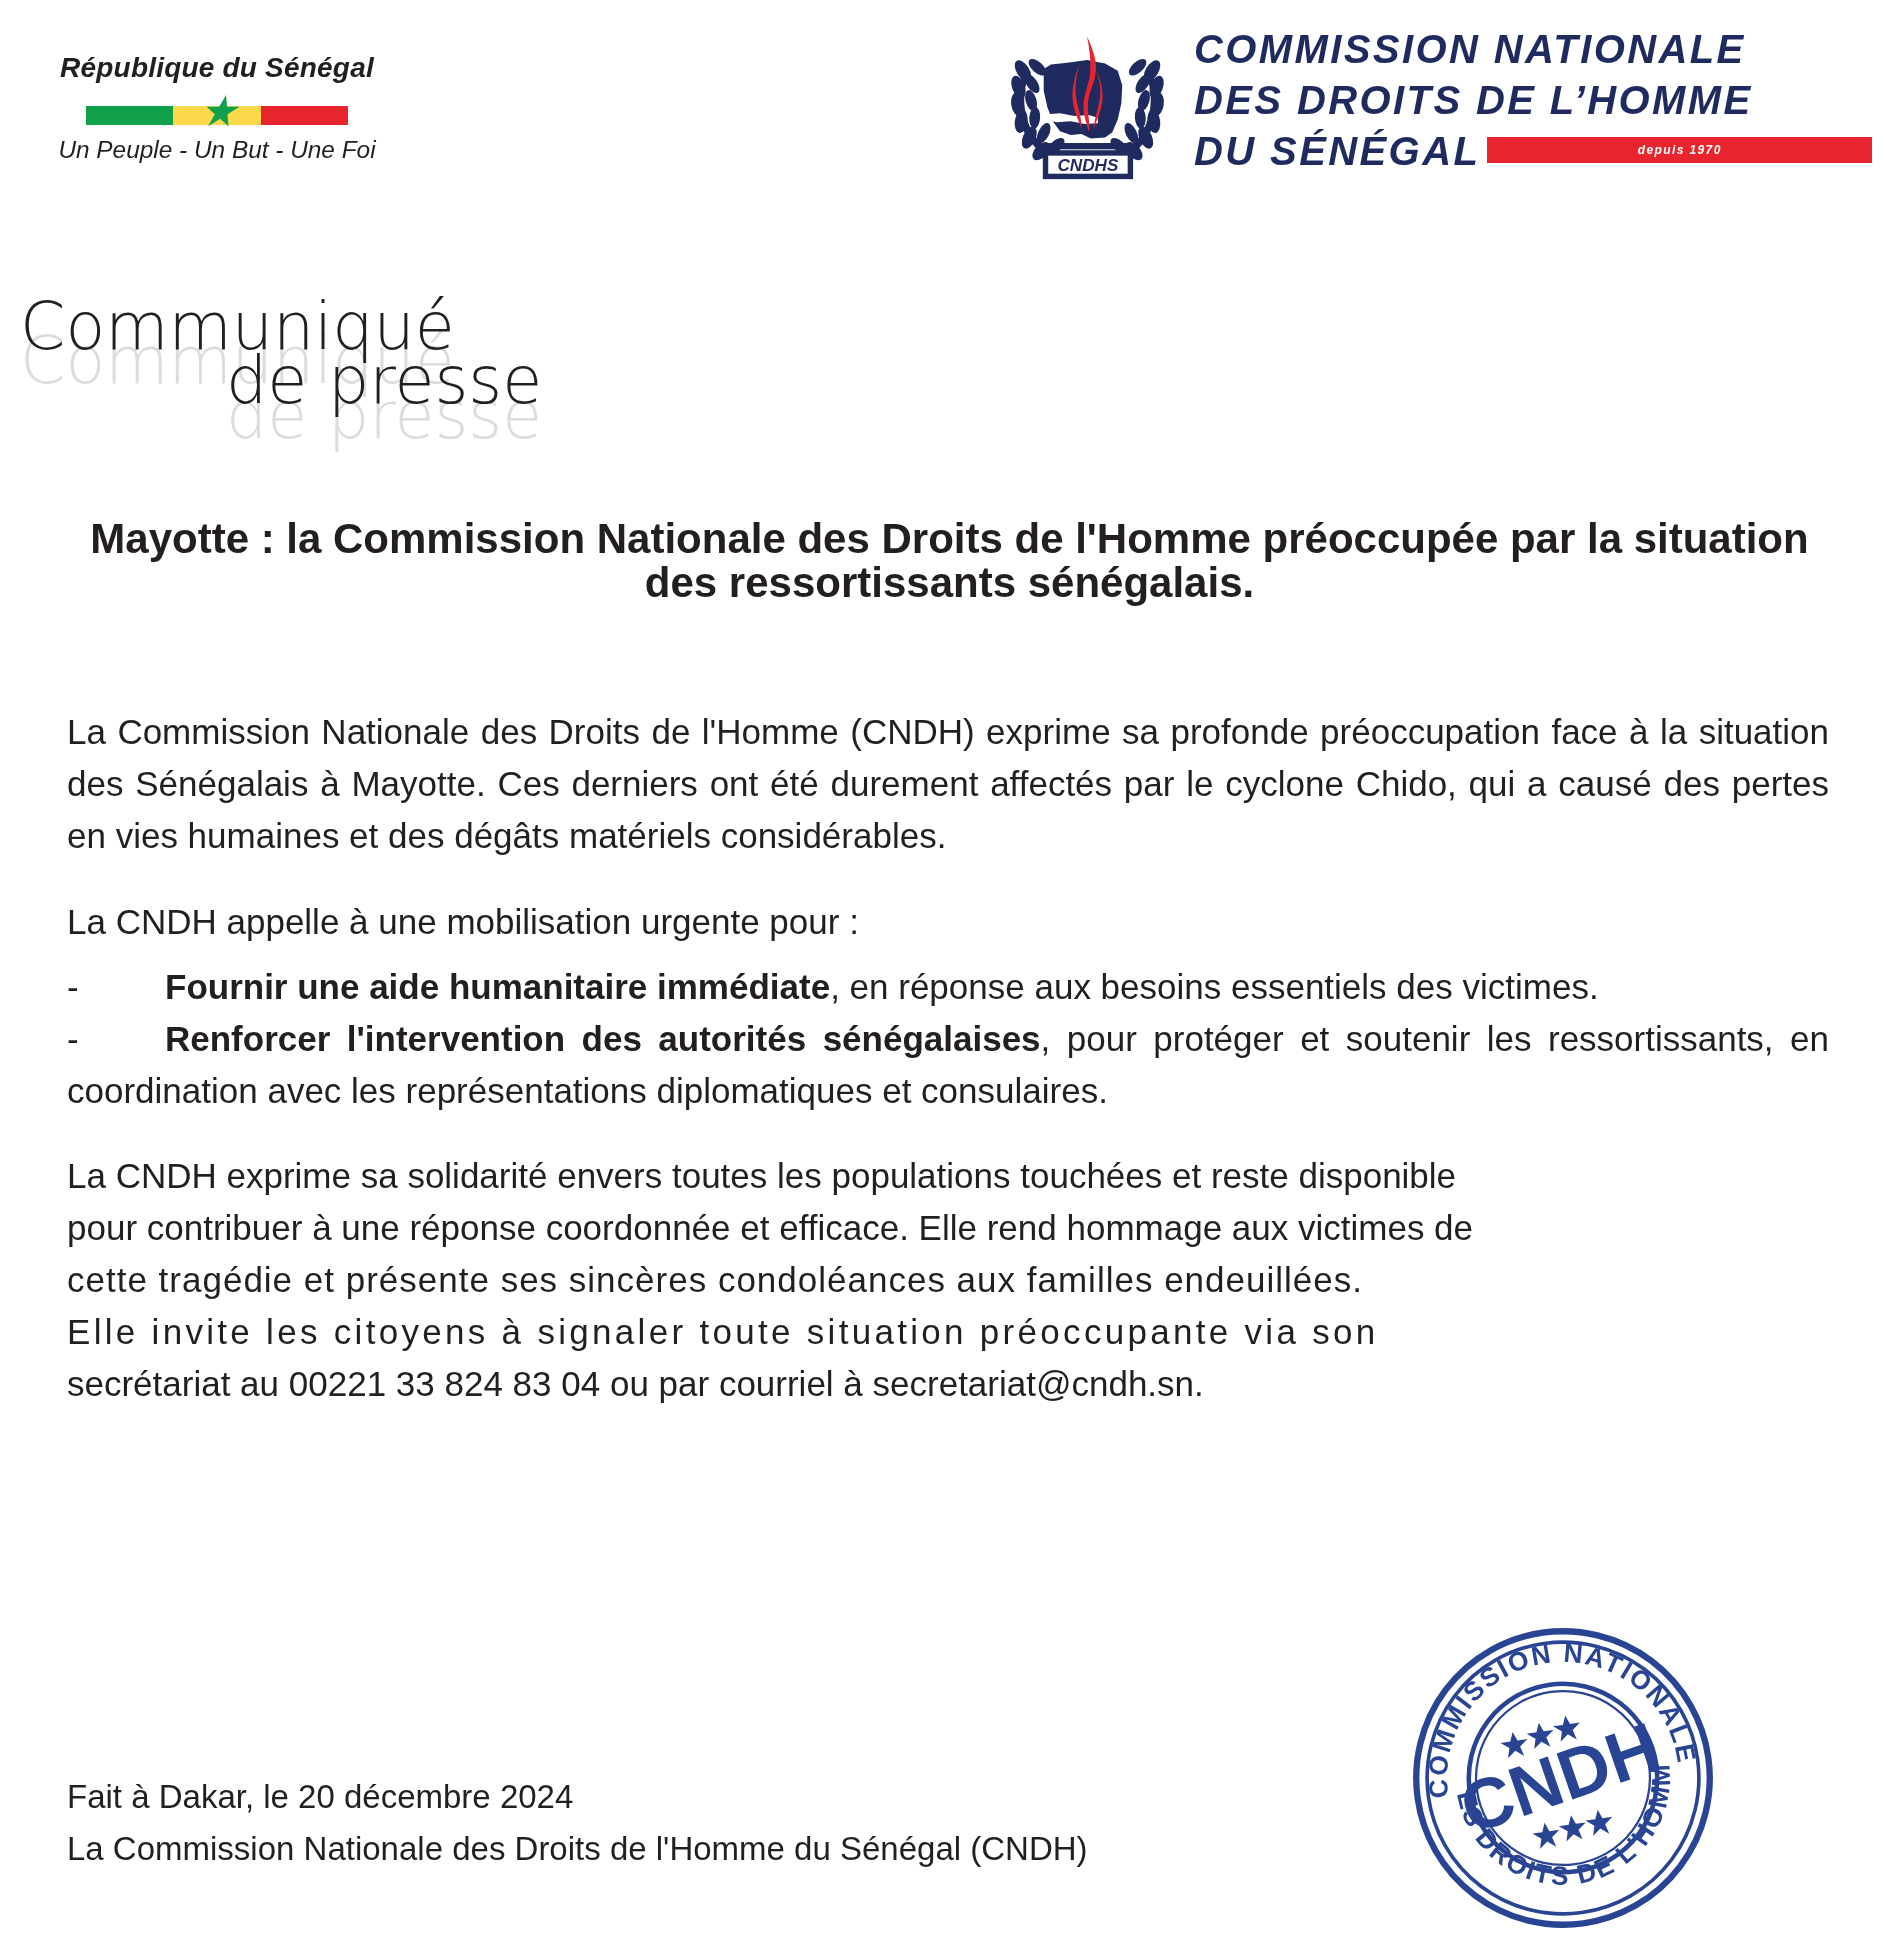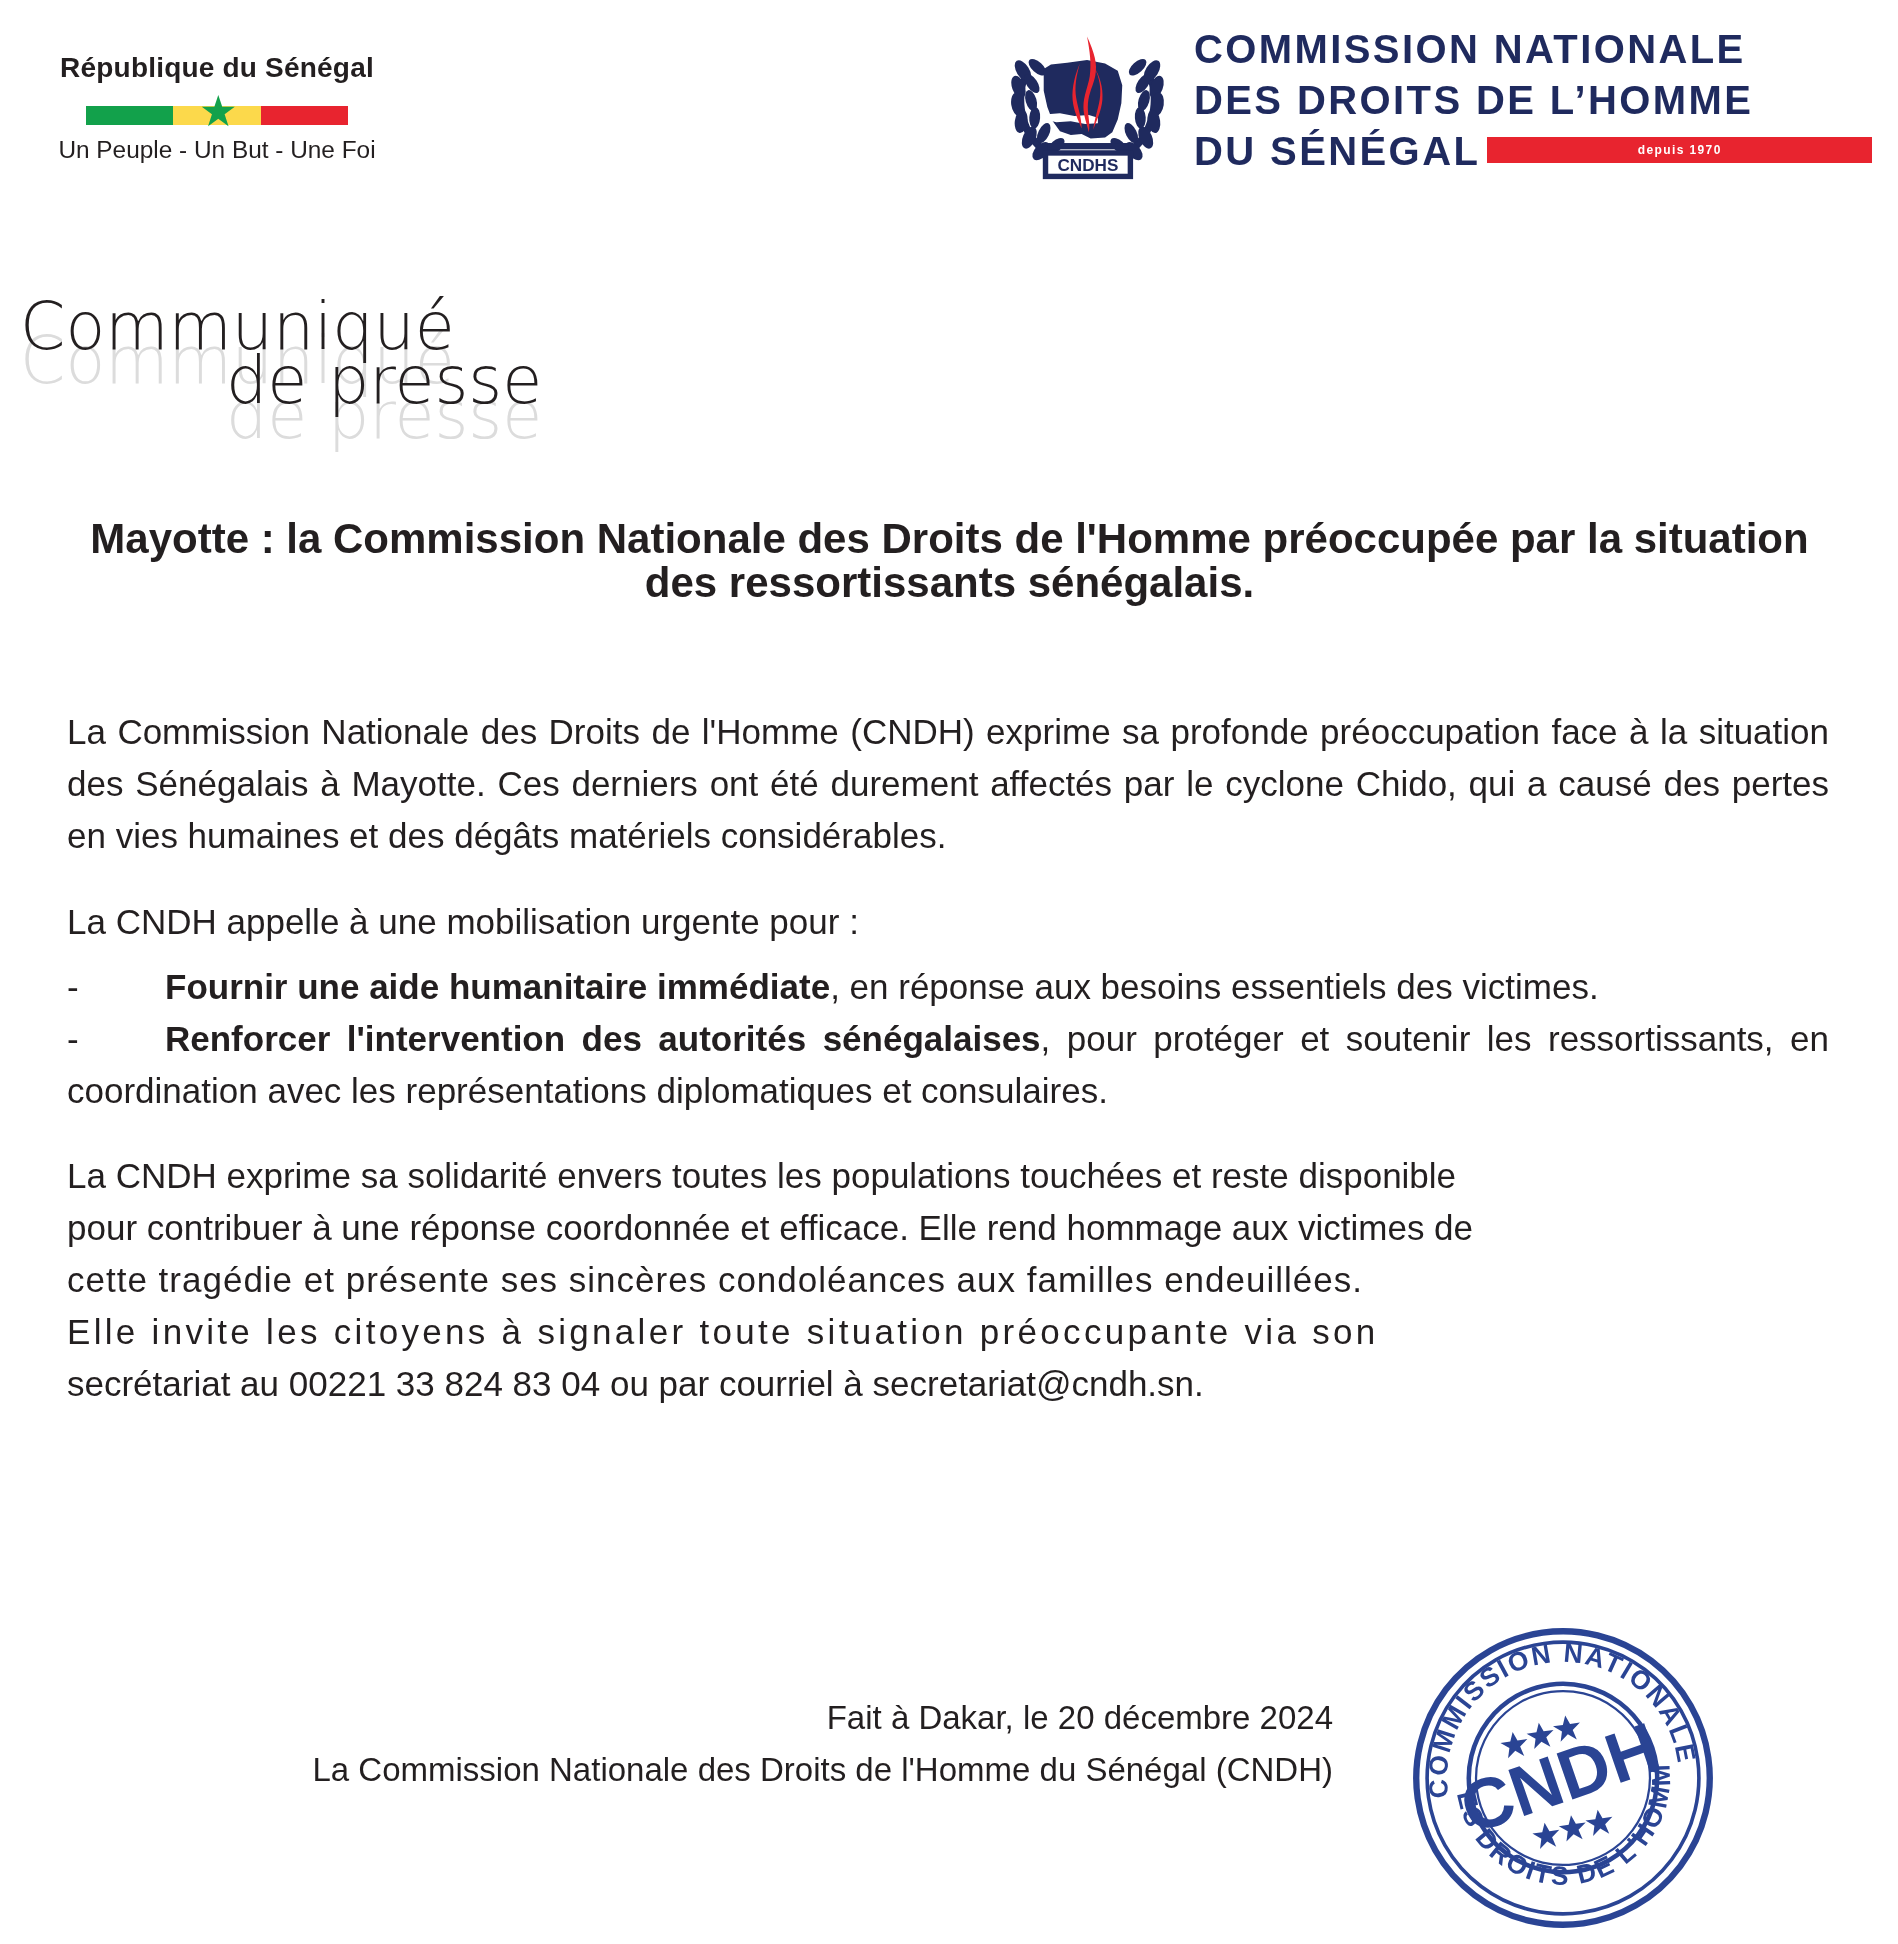--- a/index.html
+++ b/index.html
@@ -15,20 +15,21 @@
     color: #231f20;
     overflow: hidden;
   }
 
   
   #header {
     position: absolute;
     top: 0; left: 0;
     width: 1587px;
     height: 217px;
+    font-style: italic;
   }
 
   
   #rep-block {
     position: absolute;
     left: 27px;
     top: 52px;
     width: 380px;
     text-align: center;
   }
@@ -201,23 +202,22 @@
     white-space: nowrap;
     color: #231f20;
   }
   #fp-l3 { letter-spacing: 1px; }
   #fp-l4 { letter-spacing: 3.3px; }
 
   
   #footer {
     position: absolute;
     left: 67px;
-    top: 1692px;
+    top: 1771px;
     width: 1266px;
-    text-align: right;
   }
   .foot-line {
     font-size: 33px;
     line-height: 52px;
     color: #231f20;
     white-space: nowrap;
   }
 
   
   #stamp {

